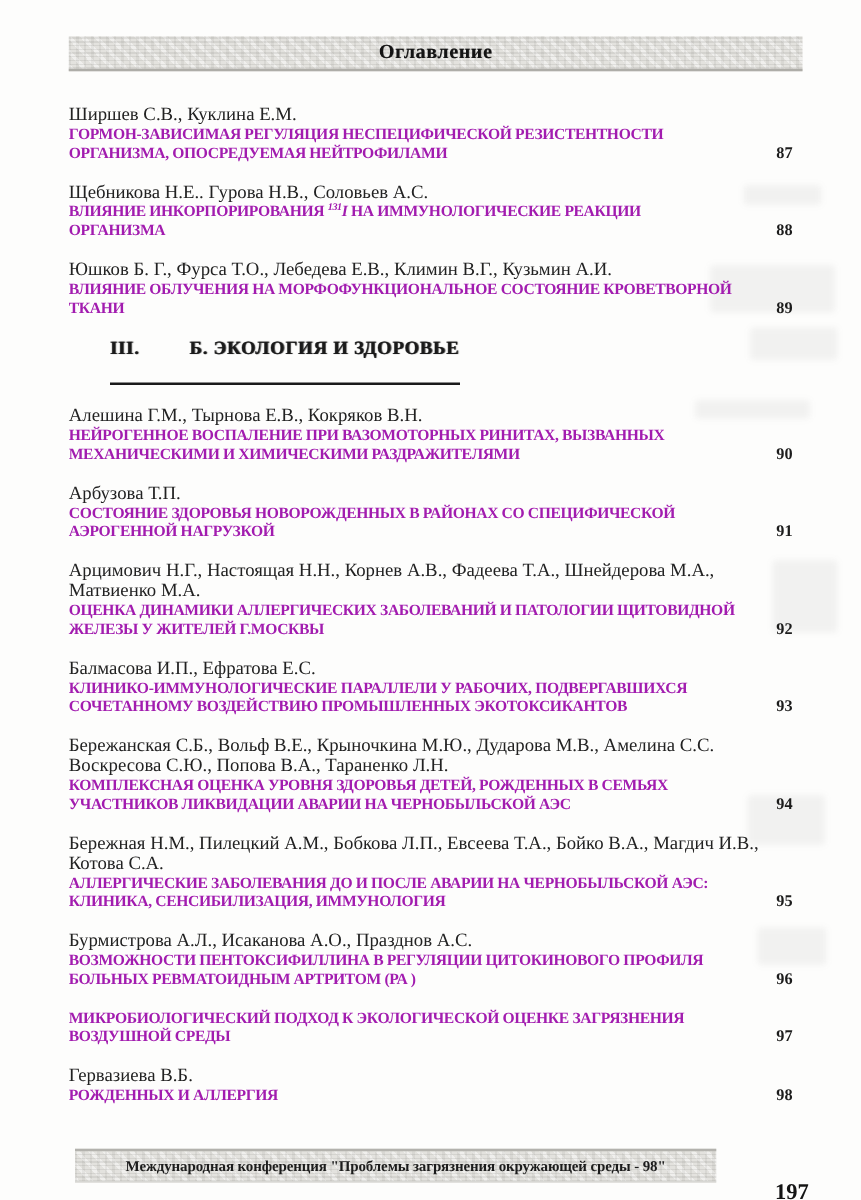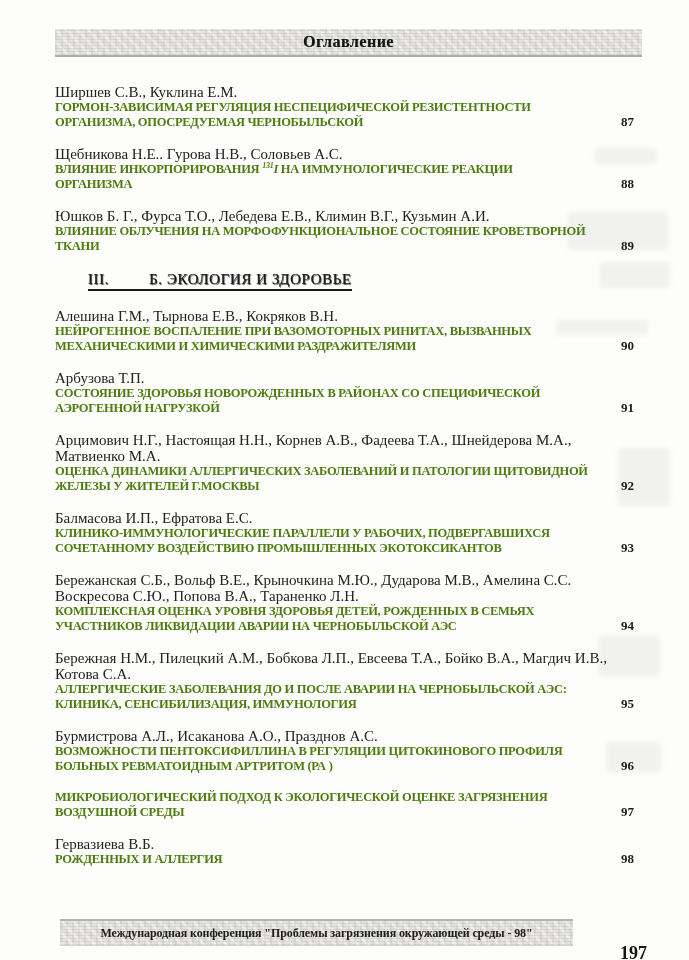--- a/index.html
+++ b/index.html
@@ -44,39 +44,39 @@
     line-height: 16px;
     white-space: nowrap;
     color: #222;
   }
   .title-line {
     font-weight: bold;
     font-size: 12.5px;
     line-height: 15px;
     letter-spacing: -0.3px;
     white-space: nowrap;
-    color: #4d7c0f;
+    color: #a21caf;
   }
   .title-line sup { font-size: 0.65em; font-style: italic; line-height: 0; }
   .entry-page {
     flex: 1;
     text-align: right;
     font-weight: bold;
     font-size: 13px;
     line-height: 15px;
     padding-bottom: 1px;
   }
   .section-header {
     margin: 6px 0 17px 33px;
   }
   .section-header-inner {
     display: inline-block;
     border-bottom: 2.5px solid #1a1a1a;
-    padding-bottom: 1px;
-    font-weight: normal;
+    padding-bottom: 18px;
+    font-weight: bold;
     font-size: 15px;
     letter-spacing: 0.6px;
     color: #1a1a1a;
     text-shadow: 0.7px 0.5px 0.7px rgba(25,25,25,0.75), -0.4px 0 0.5px rgba(25,25,25,0.4);
   }
   .section-number { margin-right: 40px; }
   .footer {
     position: absolute;
     left: 60px; right: 42px; top: 899px;
     display: flex; align-items: center;
@@ -128,21 +128,21 @@
 
 <div class="toc">
   <div id="entries-top">
       <div class="entry">
         <div class="entry-text">
           <div class="authors">
             <div class="author-line">Ширшев С.В., Куклина Е.М.</div>
           </div>
           <div class="title">
             <div class="title-line">ГОРМОН-ЗАВИСИМАЯ РЕГУЛЯЦИЯ НЕСПЕЦИФИЧЕСКОЙ РЕЗИСТЕНТНОСТИ</div>
-            <div class="title-line">ОРГАНИЗМА, ОПОСРЕДУЕМАЯ ЧЕРНОБЫЛЬСКОЙ</div>
+            <div class="title-line">ОРГАНИЗМА, ОПОСРЕДУЕМАЯ НЕЙТРОФИЛАМИ</div>
           </div>
         </div>
         <div class="entry-page">87</div>
       </div>
       <div class="entry">
         <div class="entry-text">
           <div class="authors">
             <div class="author-line">Щебникова Н.Е.. Гурова Н.В., Соловьев А.С.</div>
           </div>
           <div class="title">

